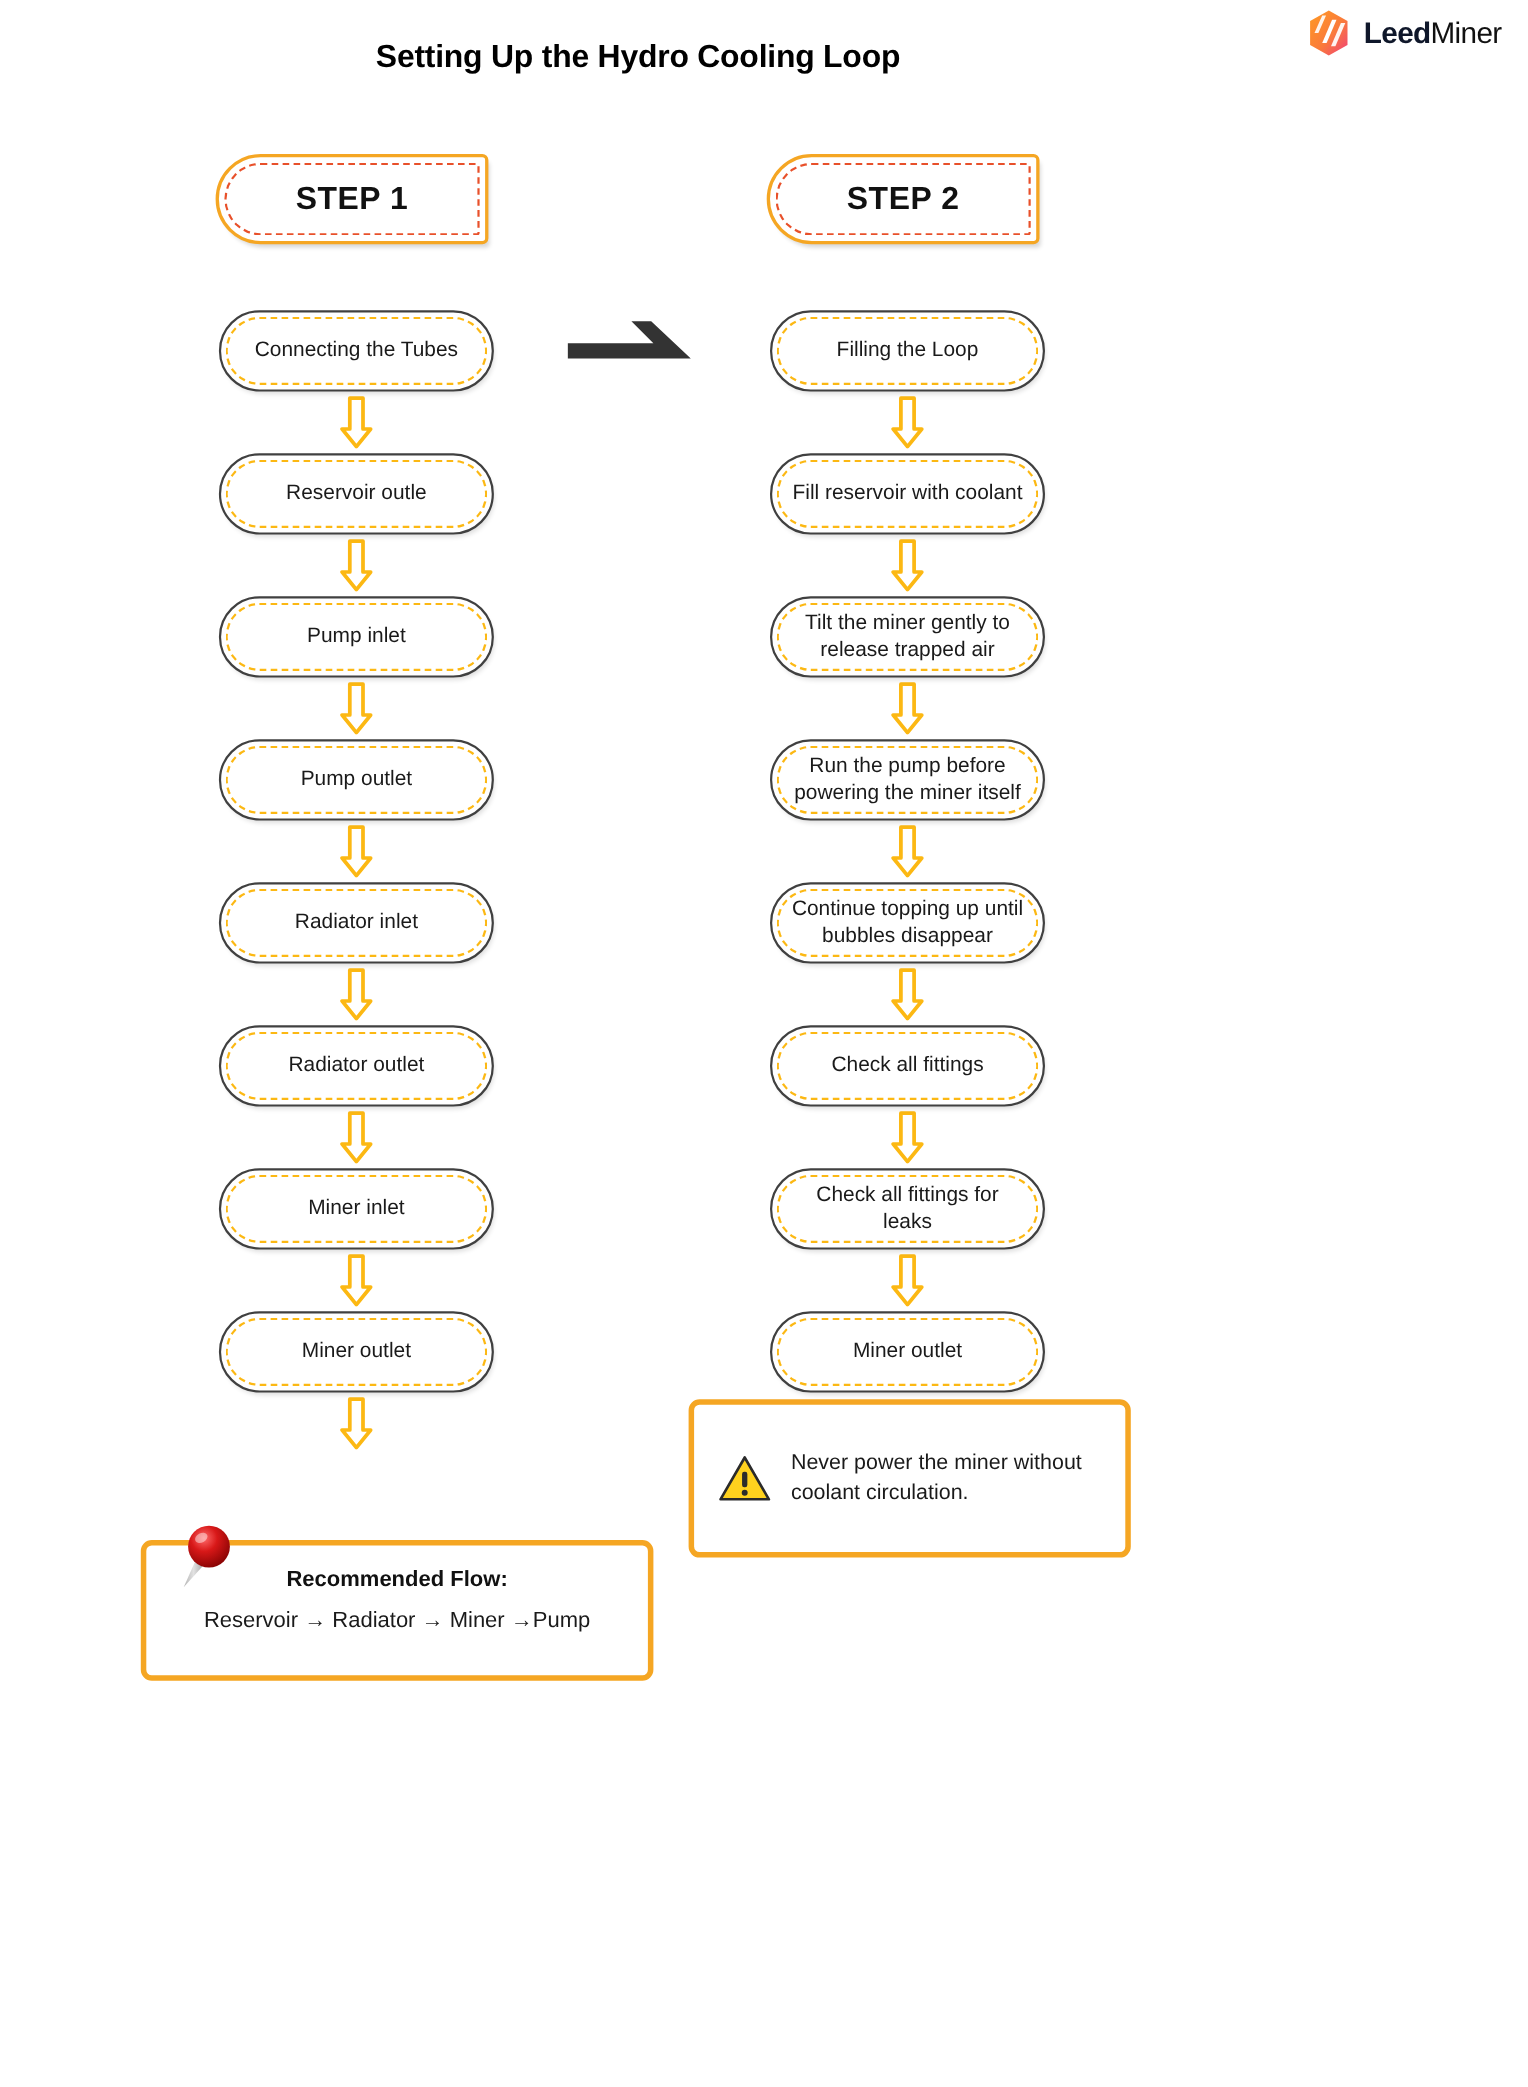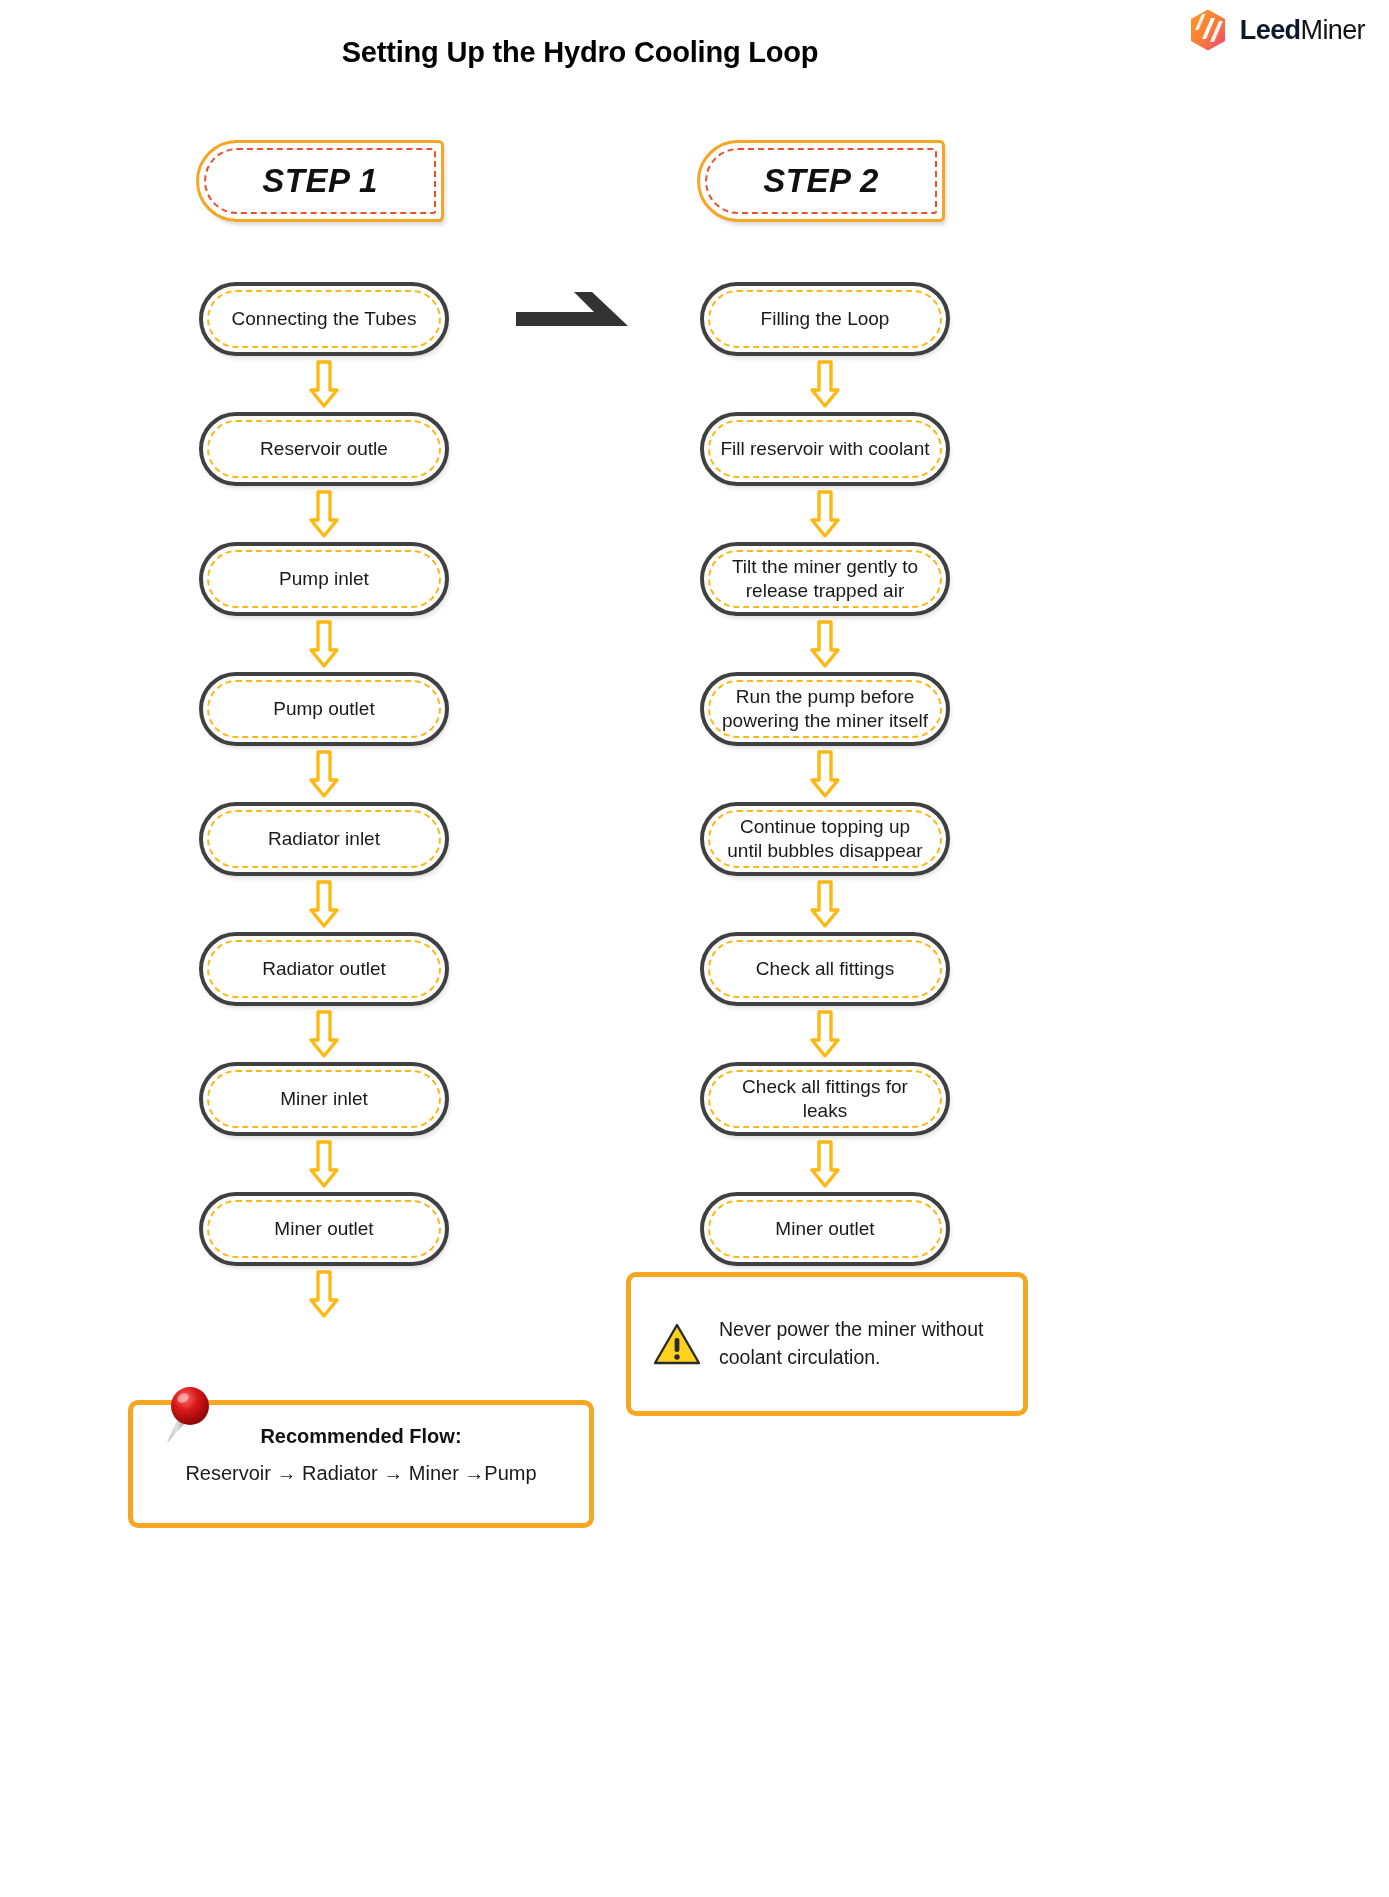--- a/index.html
+++ b/index.html
@@ -63,35 +63,34 @@
   .step-banner::after {
     content: "";
     position: absolute;
     left: 5px; right: 5px; top: 5px; bottom: 5px;
     border: 2px dashed #E8502A;
     border-radius: 40px 3px 3px 40px;
     pointer-events: none;
   }
   .step-label {
     position: relative;
-    font-size: 33px;
+    font-size: 29px;
     font-weight: bold;
     letter-spacing: 0.5px;
     color: #111111;
     z-index: 2;
-    font-style: italic;
   }
 
   
   .node {
     position: relative;
     width: 250px;
     min-height: 74px;
     margin: 0 0 0 3px;
-    border: 4px solid #404040;
+    border: 2px solid #404040;
     border-radius: 42px;
     background: #ffffff;
     box-shadow: 2px 4px 5px -2px rgba(0,0,0,0.14);
     display: flex; align-items: center; justify-content: center;
     padding: 6px 16px;
   }
   .node::after {
     content: "";
     position: absolute;
     left: 4px; right: 4px; top: 4px; bottom: 4px;

